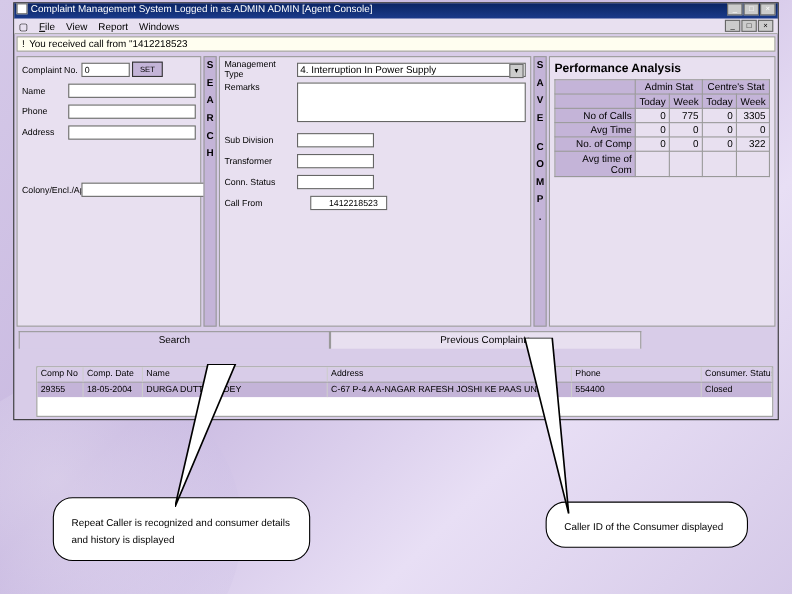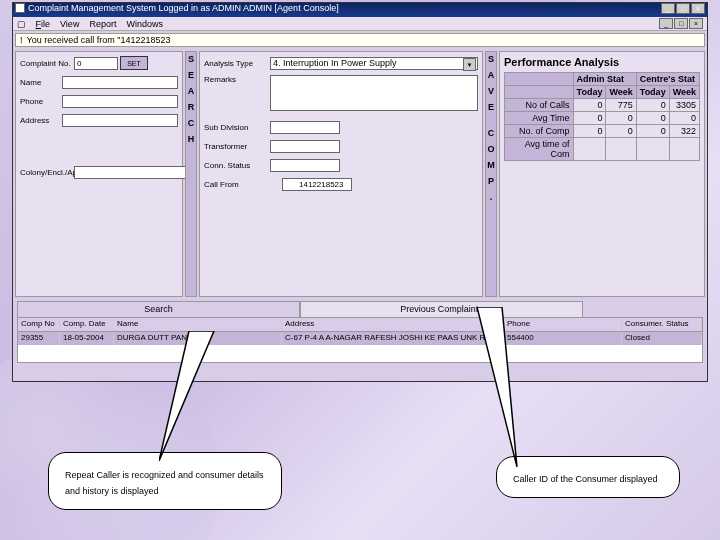--- a/index.html
+++ b/index.html
@@ -23,26 +23,26 @@
 .field-row{display:flex;align-items:center;margin-bottom:5px;height:14px}
 .field-label{width:54px;font-size:8px}
 .field-input{flex:1;height:13px;background:#fff;border:1px solid #666;font-size:8px;padding:0 2px}
 .set-btn{width:28px;height:14px;background:#c4b4d8;border:1px solid #333;font-size:7px;margin-left:2px}
 .vstrip{width:12px;background:#c4b4d8;border:1px solid #999;display:flex;flex-direction:column;align-items:center;padding-top:2px;gap:6px;font-size:8px;font-weight:bold}
 .dropdown{flex:1;height:13px;background:#fff;border:1px solid #666;font-size:8px;display:flex;align-items:center;padding:0 2px;position:relative}
 .dropdown::after{content:"▾";position:absolute;right:1px;top:0;width:11px;height:11px;background:#ccc;border:1px solid #666;text-align:center;line-height:11px;font-size:7px}
 .perf-title{font-size:11px;font-weight:bold;margin-bottom:4px}
 .perf-table{width:100%;border-collapse:collapse;font-size:8px}
 .perf-table th,.perf-table td{border:1px solid #999;padding:1px 3px;text-align:right;height:13px}
-.perf-table th{background:#c4b4d8;text-align:left;font-weight:bold}
+.perf-table th{background:#c4b4d8;text-align:center;font-weight:normal}
 .perf-table .lbl{text-align:right;background:#c4b4d8}
-.tabs{display:flex;margin:2px 4px 0 4px}
+.tabs{display:flex;margin:2px 4px 16px 4px}
 .tab{flex:1;height:16px;background:#d8cce8;border:1px solid #999;text-align:center;line-height:14px;font-size:9px;border-bottom:none}
 .tab.active{background:#e8e0f0}
-.grid-area{margin:0 4px 4px 4px;background:#fff;border:1px solid #999;height:46px}
+.grid-area{margin:0 4px 4px 20px;background:#fff;border:1px solid #999;height:46px}
 .grid-hdr{display:flex;background:#d8cce8;border-bottom:1px solid #999}
 .grid-hdr div,.grid-row div{border-right:1px solid #ccc;font-size:8px;padding:1px 3px;height:13px;overflow:hidden;white-space:nowrap}
 .grid-row{display:flex;background:#c4b4d8}
 .c1{width:42px}.c2{width:54px}.c3{width:168px}.c4{width:222px}.c5{width:118px}.c6{flex:1}
 .callout{position:absolute;background:#fff;border:1.5px solid #000;border-radius:18px;padding:12px 16px;font-size:14px;font-family:Arial}
 .callout.left{bottom:30px;left:48px;width:234px}
 .callout.right{bottom:42px;right:40px;width:184px}
 .callout svg{position:absolute}
 .callout.left svg{top:-122px;left:110px}
 .callout.right svg{top:-150px;left:-20px}
@@ -110,21 +110,21 @@
       <span>S</span>
       <span>E</span>
       <span>A</span>
       <span>R</span>
       <span>C</span>
       <span>H</span>
     </div>
 
     <div class="panel mid-panel">
       <div class="field-row">
-        <div class="field-label" style="width:66px">Analysis Type</div>
+        <div class="field-label" style="width:66px">Management Type</div>
         <div class="dropdown">
             <span>4. Interruption In Power Supply</span>
           </div>
       </div>
       <div class="field-row" style="height:40px;align-items:flex-start">
         <div class="field-label" style="width:66px">Remarks</div>
         <textarea class="field-input" style="height: 36px; resize: none;"></textarea>
       </div>
       <div class="field-row">
         <div class="field-label" style="width:66px">Sub Division</div>

